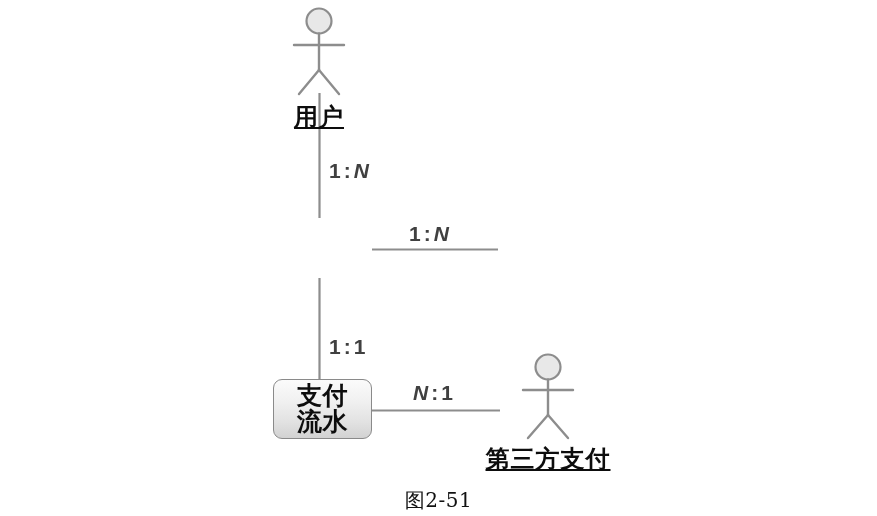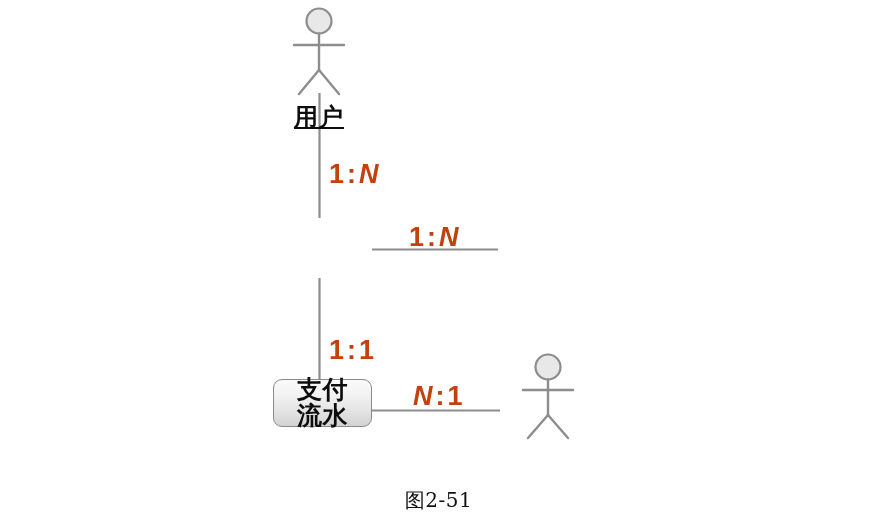--- a/index.html
+++ b/index.html
@@ -55,23 +55,23 @@
     color: #0d0d0d;
     letter-spacing: 1px;
     white-space: nowrap;
     text-decoration: underline;
   }
 
   
   .card-label {
     position: absolute;
     font-family: "Liberation Sans", "DejaVu Sans", sans-serif;
-    font-size: 27px;
+    font-size: 21px;
     font-weight: 700;
-    color: #c2410c;
+    color: #404040;
     white-space: nowrap;
     letter-spacing: 1px;
   }
   .card-label .v {
     font-style: italic;
     font-weight: 700;
   }
   .card-label .sep {
     font-weight: 700;
     padding: 0 2px;
@@ -116,24 +116,25 @@
       <circle cx="548" cy="367" r="12.5" fill="#e8e8e8" stroke="#8d8d8d" stroke-width="2.2"></circle>
       <line x1="548" y1="379.5" x2="548" y2="415"></line>
       <line x1="523" y1="390" x2="573" y2="390"></line>
       <line x1="548" y1="415" x2="528" y2="438"></line>
       <line x1="548" y1="415" x2="568" y2="438"></line>
     </g>
   </svg>
 
   <div class="actor-label" style="left:269px; top:101px; width:100px;">用户</div>
 
+  <div class="actor-label" style="left:473px; top:443px; width:150px;">第三方支付</div>
 
 
 
-  <div class="entity-box" style="left:273px; top:379px; width:99px; height:48px;">支付
+  <div class="entity-box" style="left:273px; top:379px; width:99px; height:60px;">支付
 流水</div>
 
   <div class="card-label" style="left:329px; top:159px;">
     <span class="n">1</span><span class="sep">:</span><span class="v">N</span>
   </div>
 
   <div class="card-label" style="left:409px; top:222px;">
     <span class="n">1</span><span class="sep">:</span><span class="v">N</span>
   </div>
 

